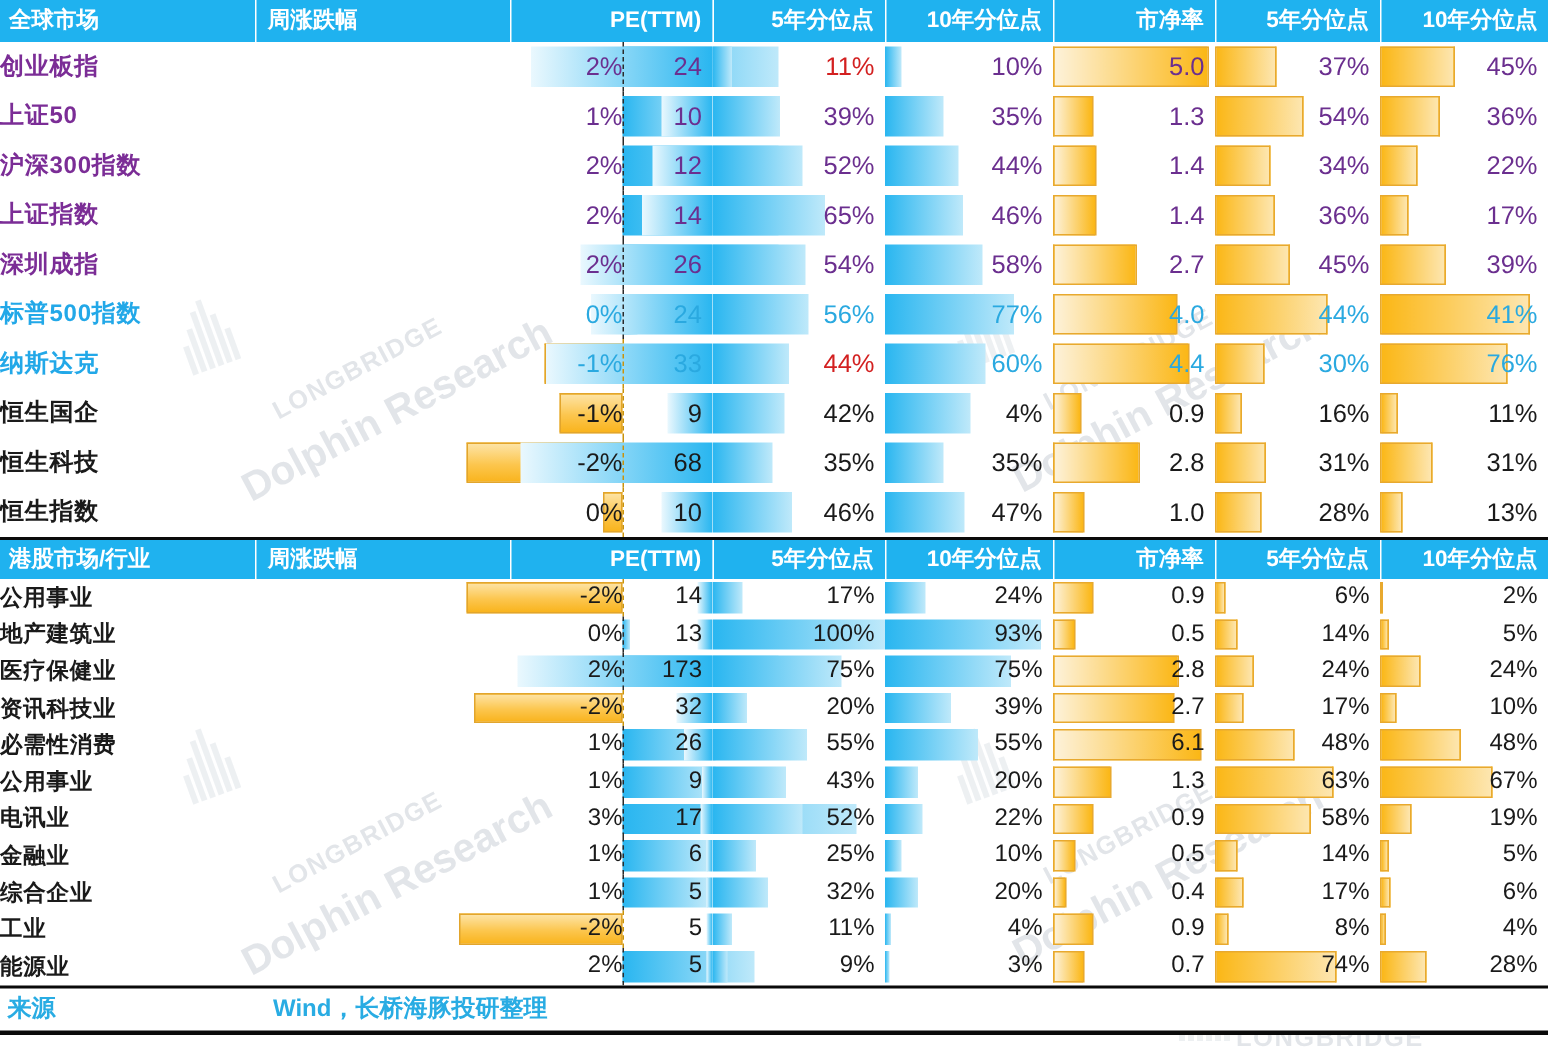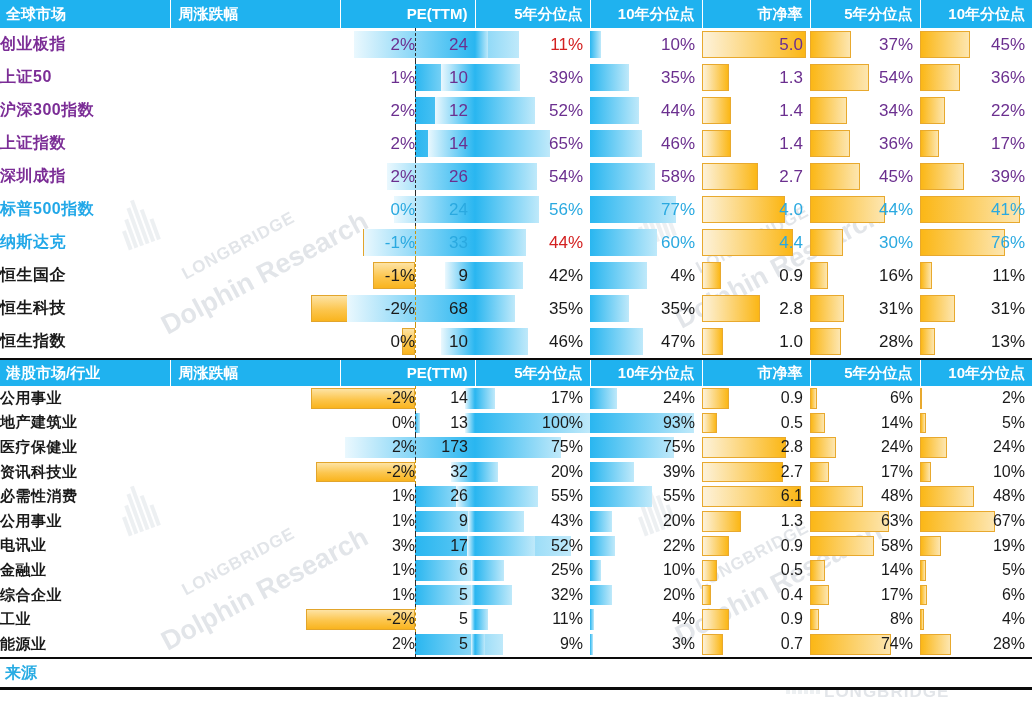--- a/index.html
+++ b/index.html
@@ -855,15 +855,16 @@
           <td class="vcell">
             <span class="bar orange-r" style="left:0;width:28%;"></span>
             <span class="vtxt t-black">28%</span>
           </td>
         </tr>
       </tbody>
   </table>
 
   <div class="footer">
     <span class="f-left">来源</span>
+    <span class="f-mid">Wind，长桥海豚投研整理</span>
   </div>
 
 </div>
 
 </body></html>

